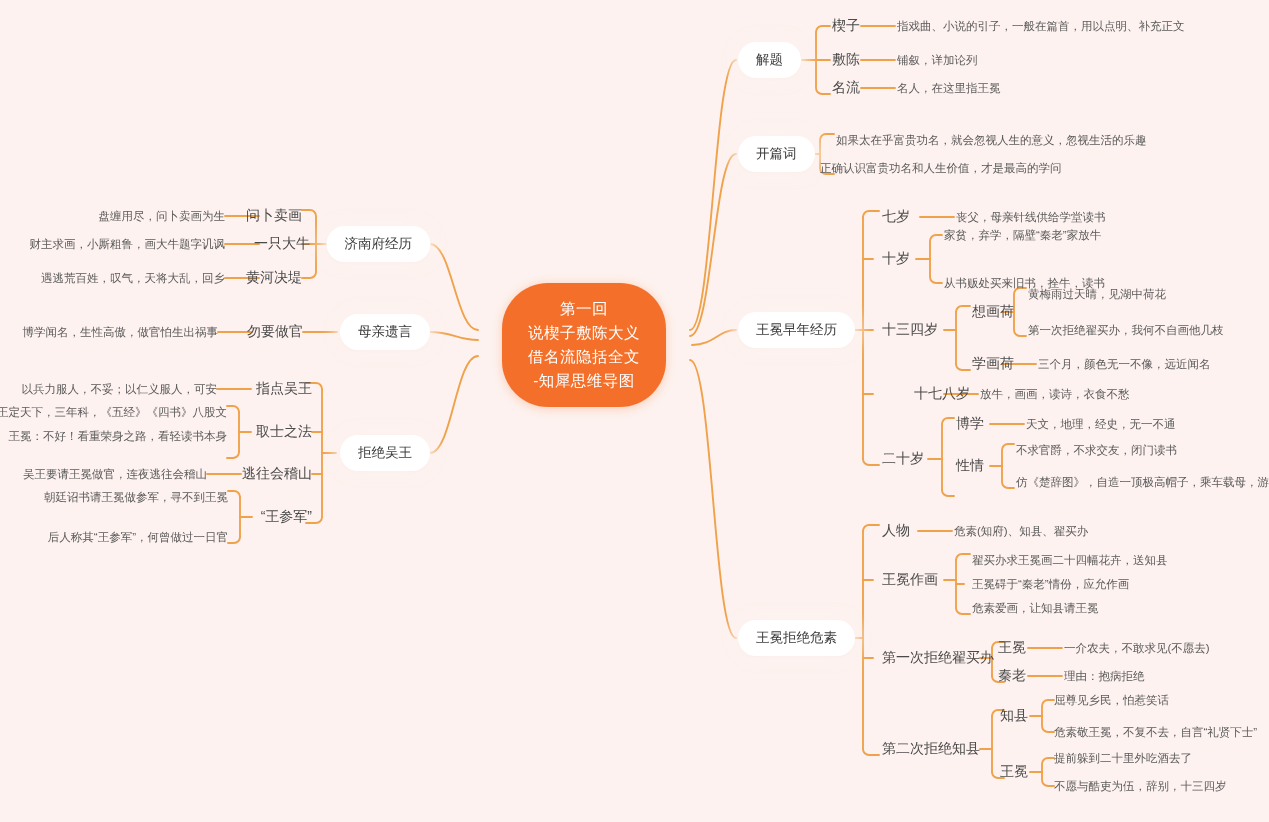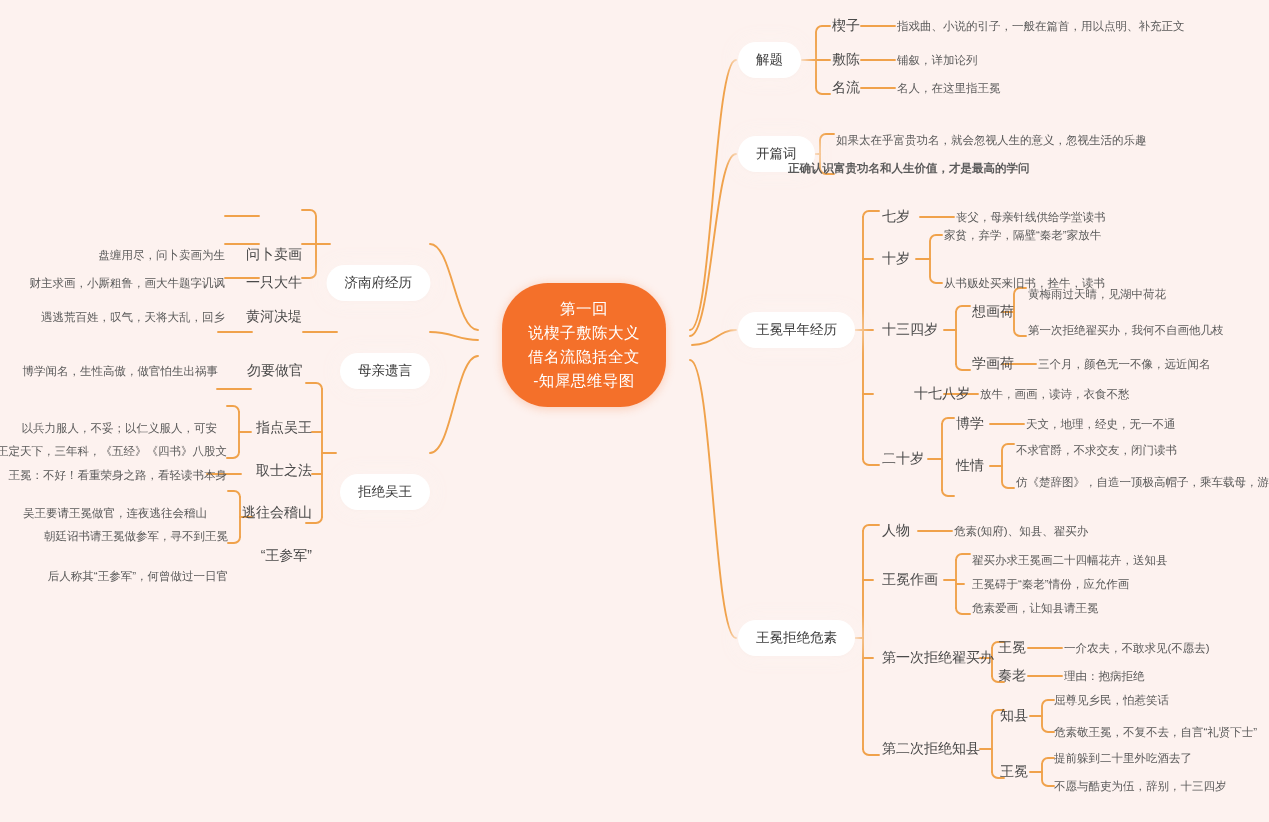--- a/index.html
+++ b/index.html
@@ -41,21 +41,21 @@
     text-align:center;
     box-shadow:0 0 14px 6px rgba(253,242,239,.95), 0 1px 3px rgba(180,140,120,.13);
   }
 
   
   .l2 { color:#4A4A4A; font-size:14px; }
   
   .l3 { color:#5A5A5A; font-size:11.5px; }
 
   .r  { transform:translateY(-50%); }                 
-  .l  { transform:translate(-100%,-50%);margin-top:39px; }            
+  .l  { transform:translate(-100%,-50%); }            
   .c  { transform:translate(-50%,-50%); }             
 </style>
 </head>
 <body>
 
 <div id="canvas">
 
   <svg id="links" viewBox="0 0 1269 822">
     <g fill="none" stroke="#F0A24B" stroke-width="1.9" stroke-linecap="round">
 
@@ -199,21 +199,21 @@
   <div class="node pill r" style="left:738px; top:60px;">解题</div>
   <div class="node l2 r" style="left:832px; top:26px;">楔子</div>
   <div class="node l3 r" style="left:897px; top:26px;">指戏曲、小说的引子，一般在篇首，用以点明、补充正文</div>
   <div class="node l2 r" style="left:832px; top:60px;">敷陈</div>
   <div class="node l3 r" style="left:897px; top:60px;">铺叙，详加论列</div>
   <div class="node l2 r" style="left:832px; top:88px;">名流</div>
   <div class="node l3 r" style="left:897px; top:88px;">名人，在这里指王冕</div>
 
   <div class="node pill r" style="left:738px; top:154px;">开篇词</div>
   <div class="node l3 r" style="left:836px; top:140px;">如果太在乎富贵功名，就会忽视人生的意义，忽视生活的乐趣</div>
-  <div class="node l3 r" style="left:788px; top:168px;font-weight:bold;">正确认识富贵功名和人生价值，才是最高的学问</div>
+  <div class="node l3 r" style="left:820px; top:168px;">正确认识富贵功名和人生价值，才是最高的学问</div>
 
   <div class="node pill r" style="left:738px; top:330px;">王冕早年经历</div>
 
   <div class="node l2 r" style="left:882px; top:217px;">七岁</div>
   <div class="node l3 r" style="left:956px; top:217px;">丧父，母亲针线供给学堂读书</div>
 
   <div class="node l2 r" style="left:882px; top:259px;">十岁</div>
   <div class="node l3 r" style="left:944px; top:235px;">家贫，弃学，隔壁“秦老”家放牛</div>
   <div class="node l3 r" style="left:944px; top:283px;">从书贩处买来旧书，拴牛，读书</div>
 
@@ -254,21 +254,21 @@
   <div class="node l2 r" style="left:1000px; top:716px;">知县</div>
   <div class="node l3 r" style="left:1054px; top:700px;">屈尊见乡民，怕惹笑话</div>
   <div class="node l3 r" style="left:1054px; top:732px;">危素敬王冕，不复不去，自言“礼贤下士”</div>
   <div class="node l2 r" style="left:1000px; top:772px;">王冕</div>
   <div class="node l3 r" style="left:1054px; top:758px;">提前躲到二十里外吃酒去了</div>
   <div class="node l3 r" style="left:1054px; top:786px;">不愿与酷吏为伍，辞别，十三四岁</div>
 
   <div class="node pill l" style="left:430px; top:244px;">济南府经历</div>
   <div class="node l2 l" style="left:302px; top:216px;">问卜卖画</div>
   <div class="node l3 l" style="left:225px; top:216px;">盘缠用尽，问卜卖画为生</div>
-  <div class="node l2 l" style="left:302px; top:244px;">一只大牛</div>
+  <div class="node l2 l" style="left:310px; top:244px;">一只大牛</div>
   <div class="node l3 l" style="left:225px; top:244px;">财主求画，小厮粗鲁，画大牛题字讥讽</div>
   <div class="node l2 l" style="left:302px; top:278px;">黄河决堤</div>
   <div class="node l3 l" style="left:225px; top:278px;">遇逃荒百姓，叹气，天将大乱，回乡</div>
 
   <div class="node pill l" style="left:430px; top:332px;">母亲遗言</div>
   <div class="node l2 l" style="left:303px; top:332px;">勿要做官</div>
   <div class="node l3 l" style="left:218px; top:332px;">博学闻名，生性高傲，做官怕生出祸事</div>
 
   <div class="node pill l" style="left:430px; top:453px;">拒绝吴王</div>
 

